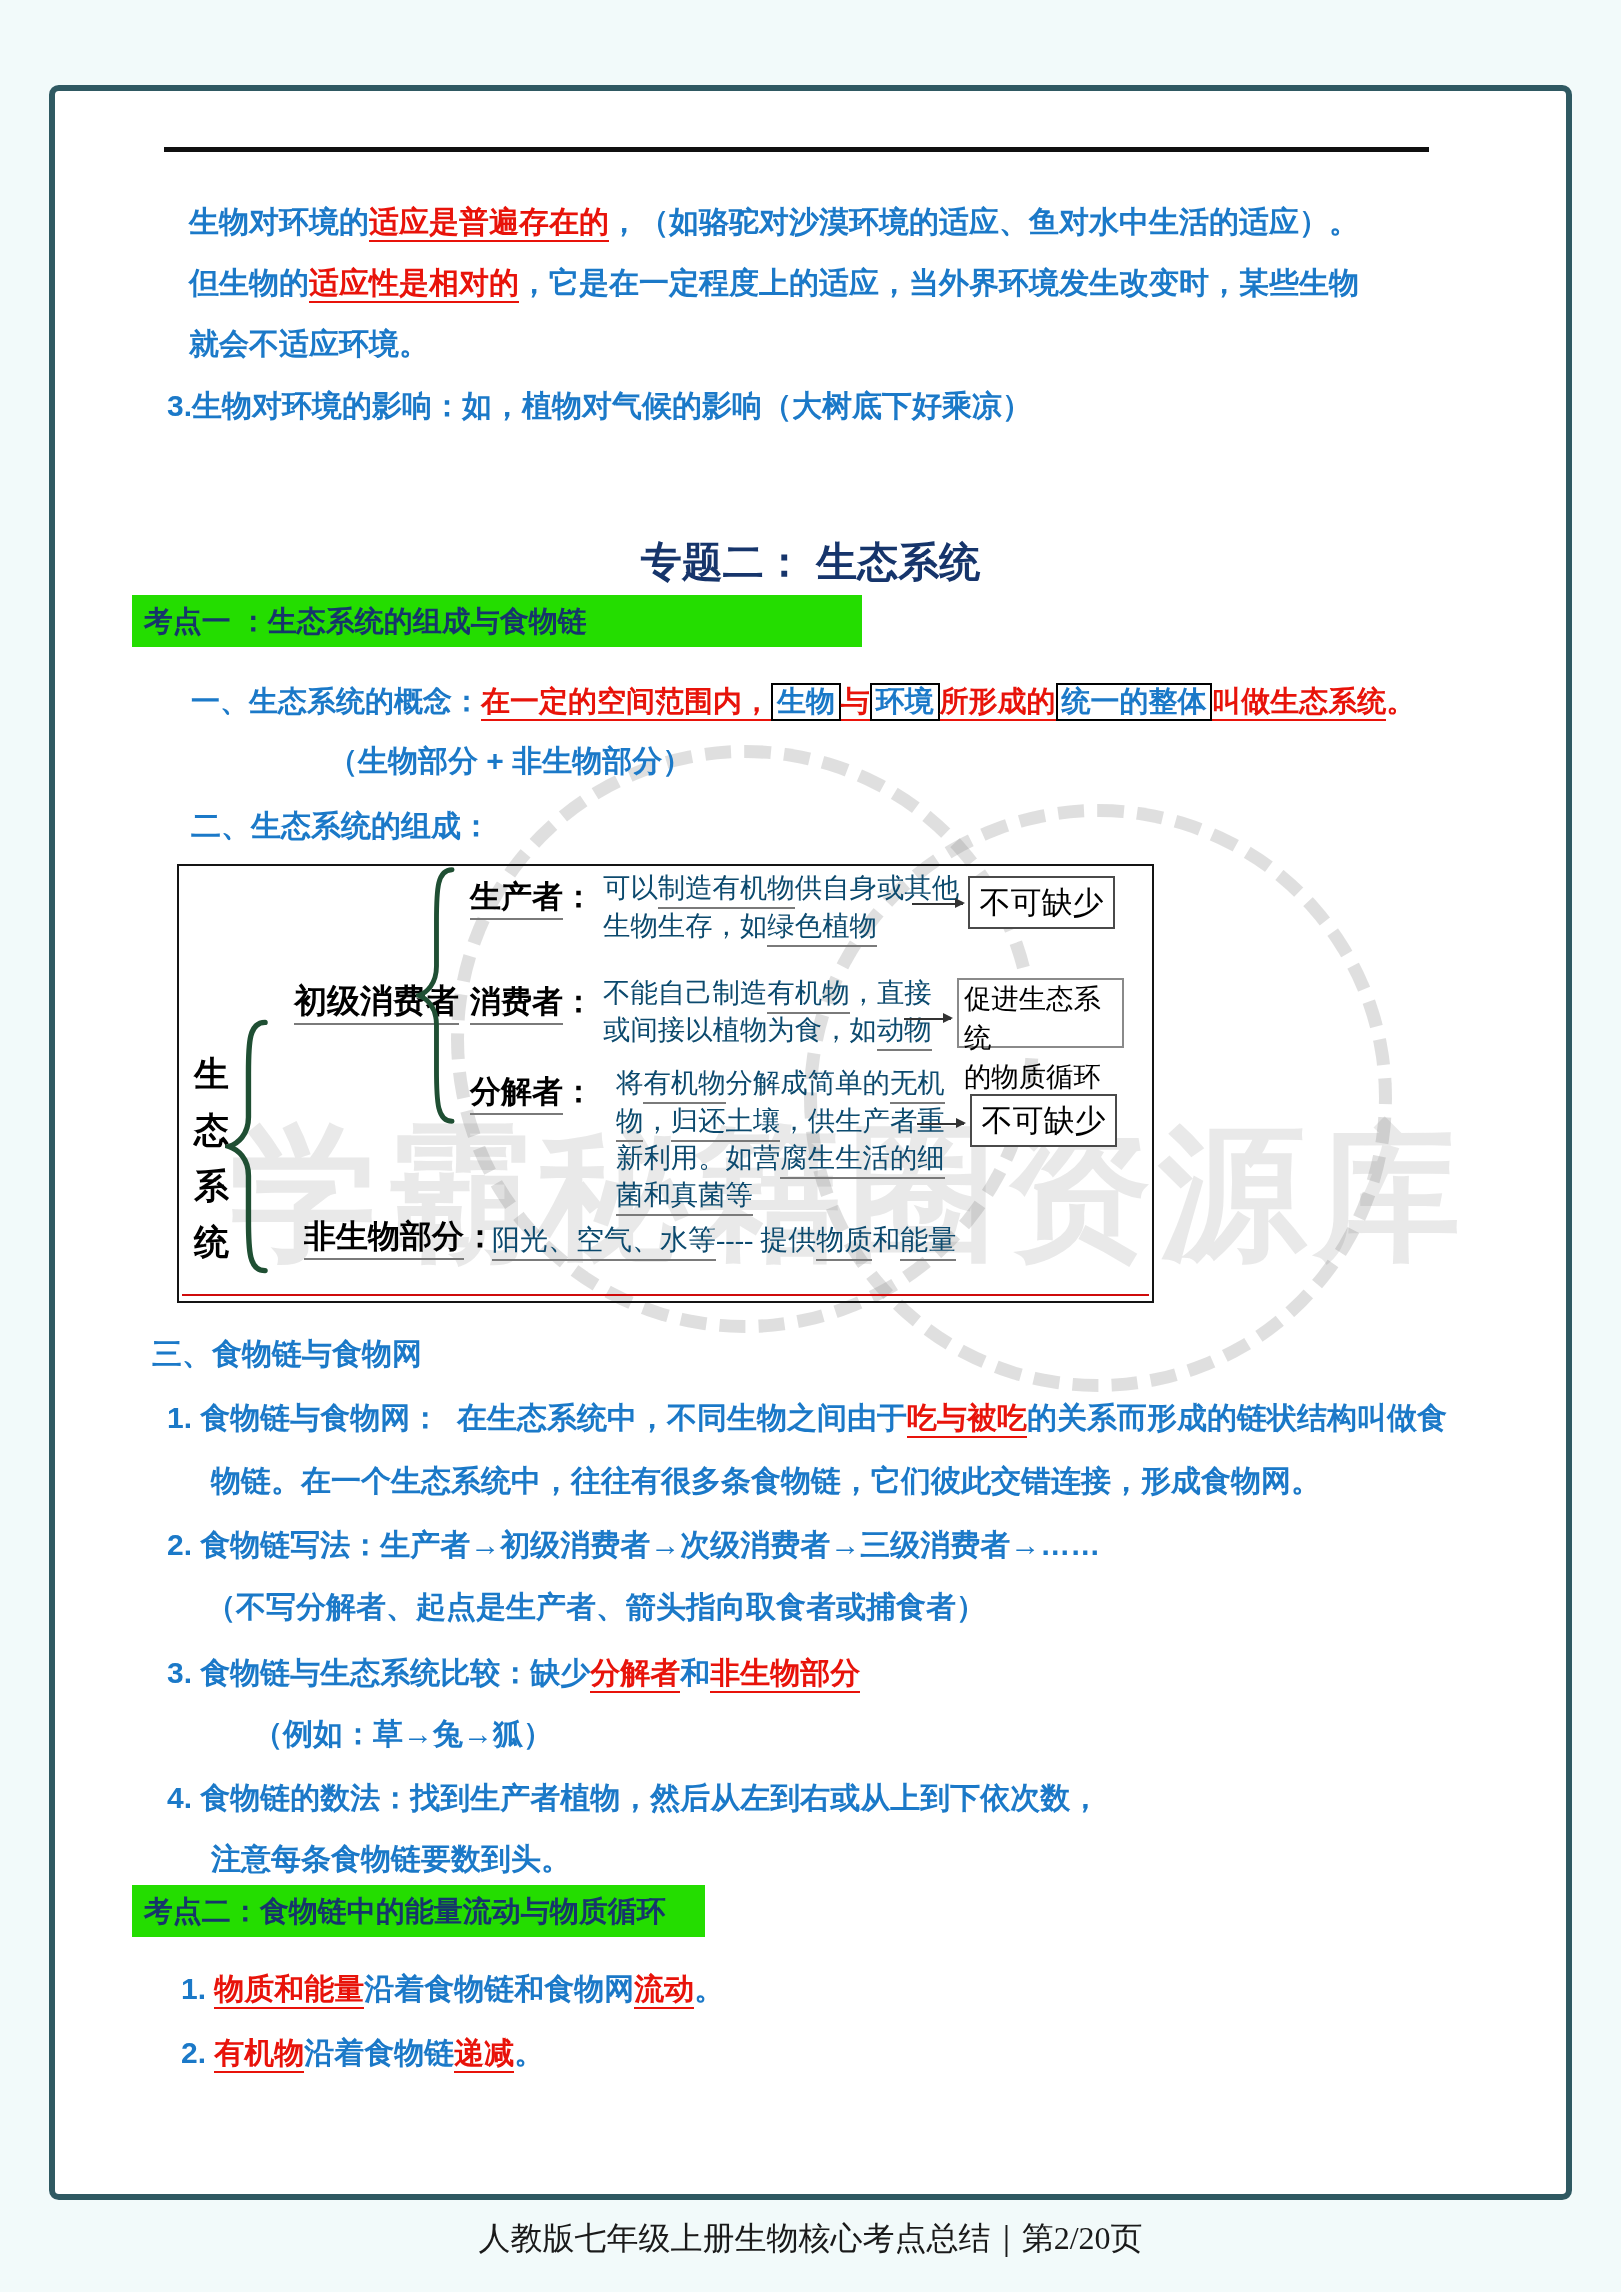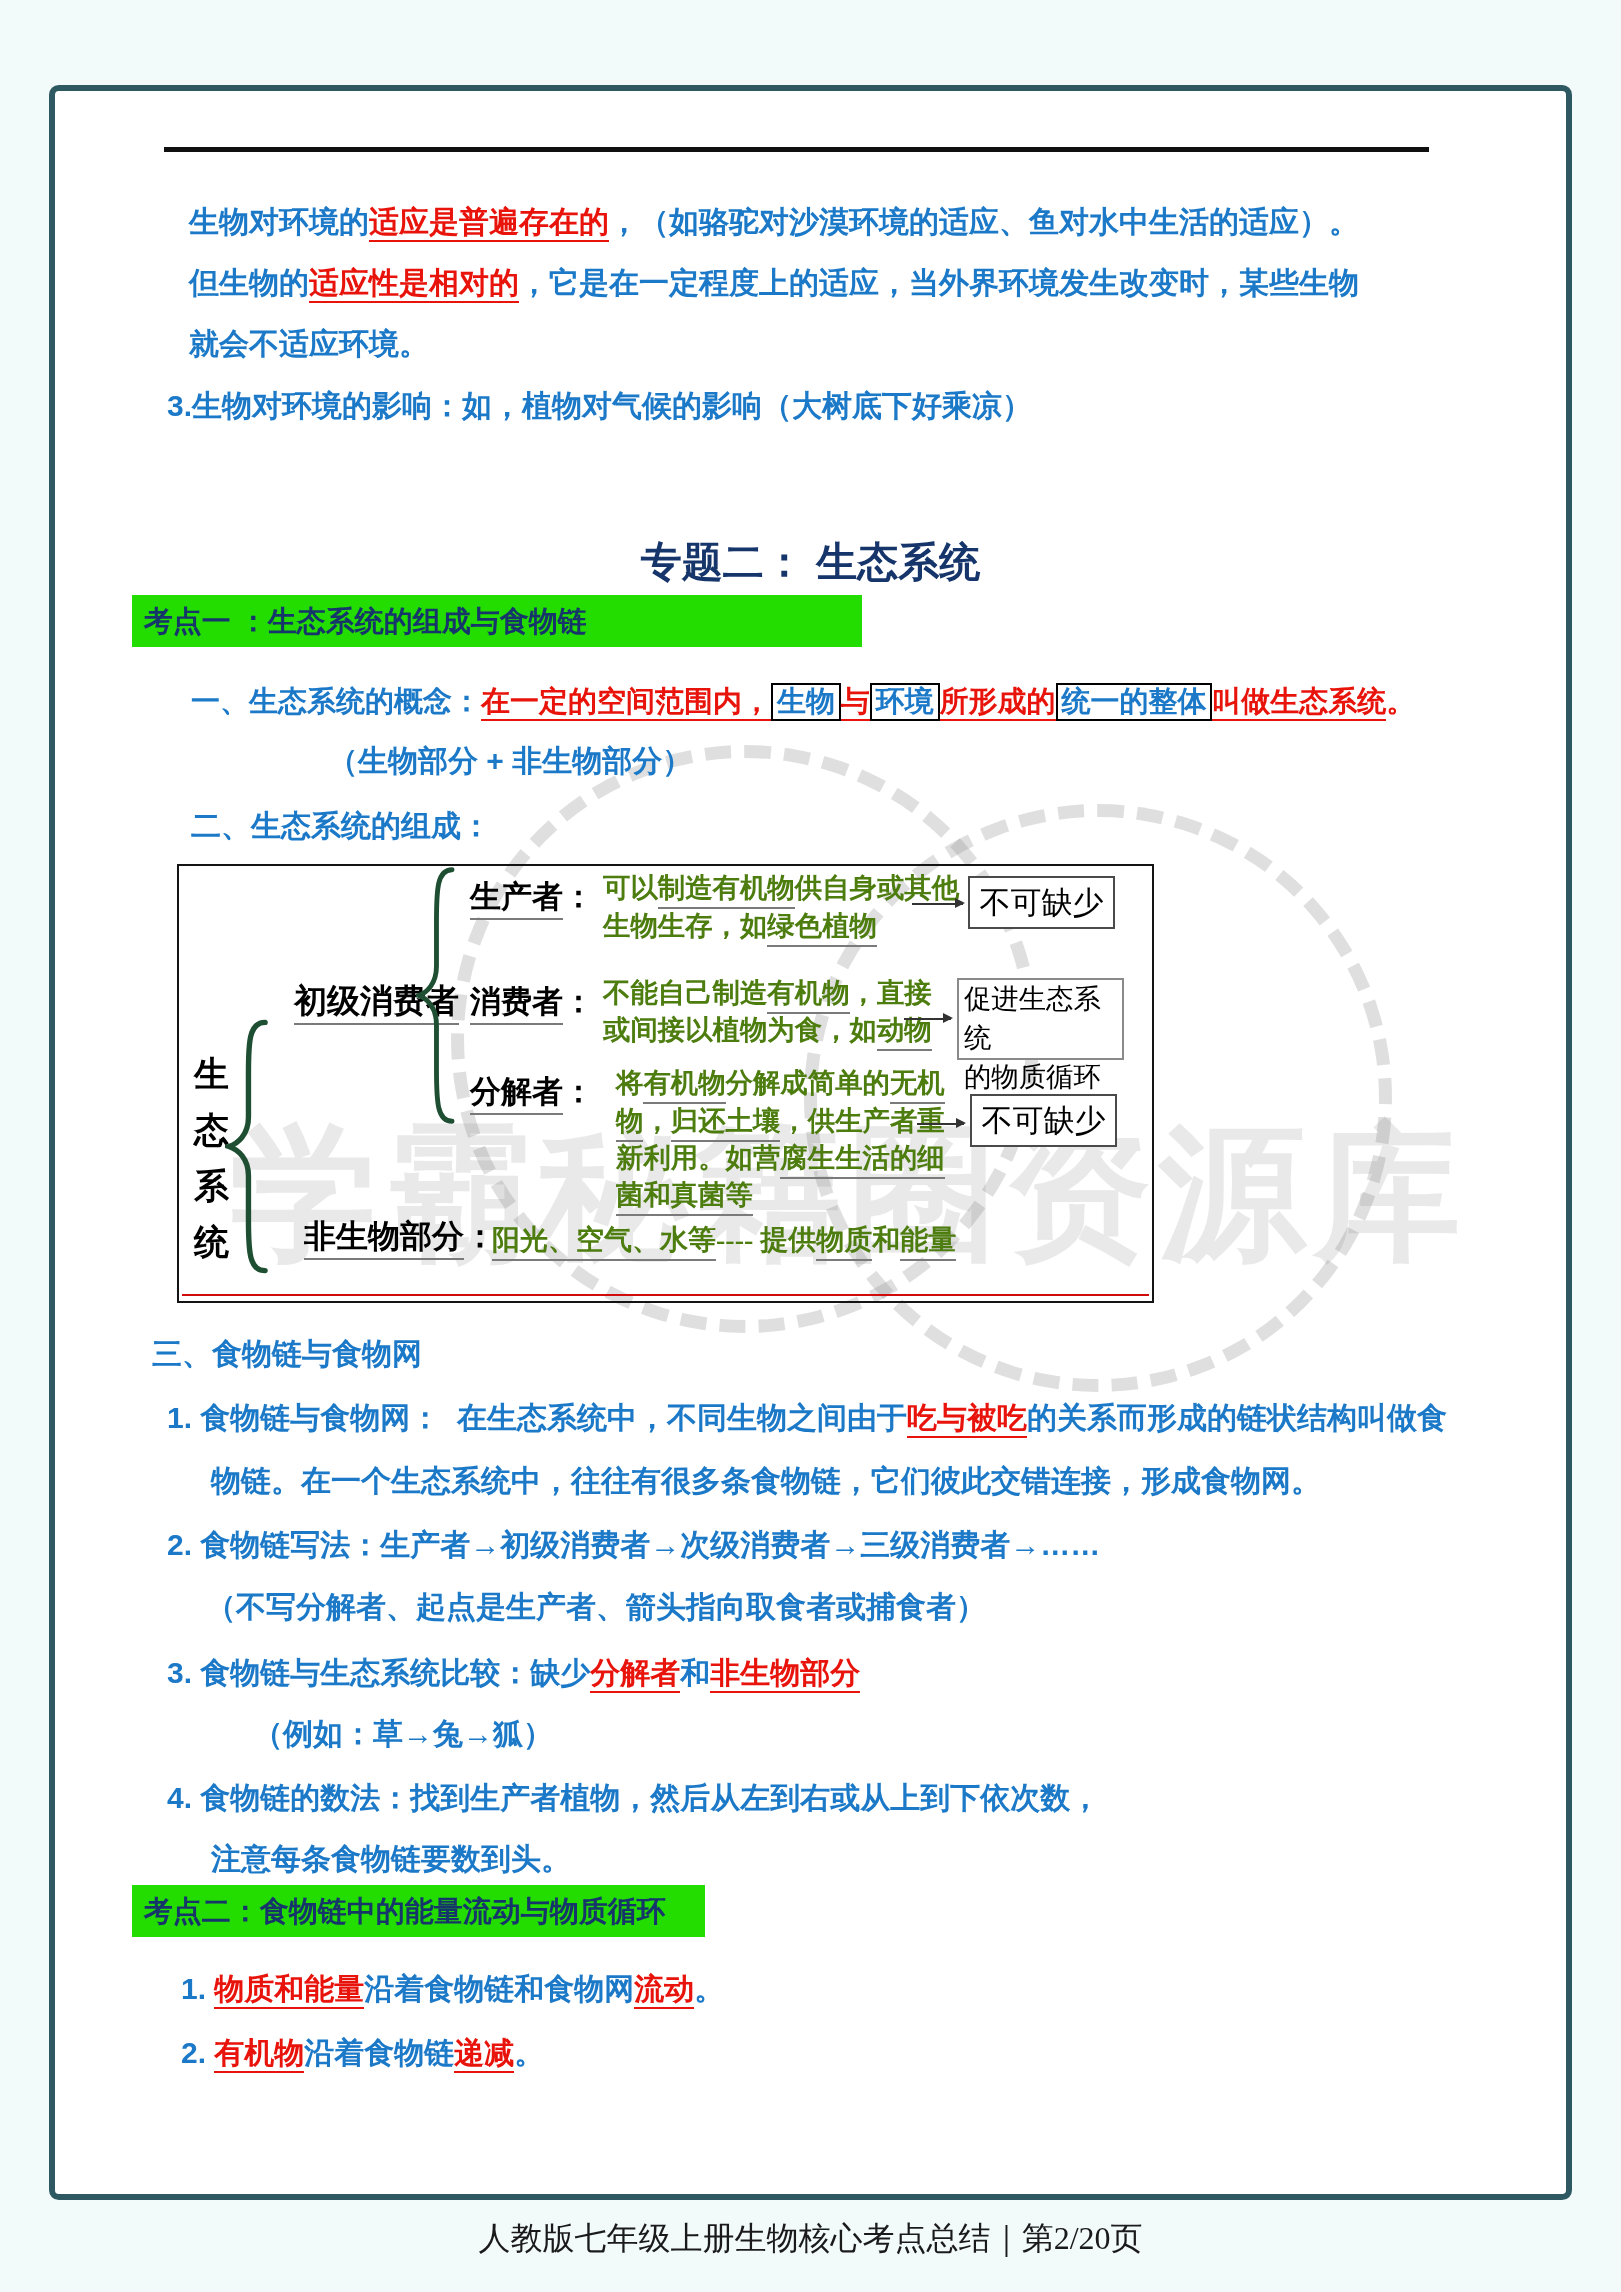--- a/index.html
+++ b/index.html
@@ -29,21 +29,21 @@
     left:49px; width:1523px; text-align:center; font-size:41px; font-weight:bold;
     color:var(--navy); white-space:pre;
   }
   .bar{
     background:var(--green); color:var(--navy); font-weight:bold; font-size:29px;
     line-height:52px; height:52px; padding-left:11.8px; box-sizing:border-box; white-space:pre;
   }
   .serif{font-family:"Liberation Serif",serif;}
   .dgbox{box-sizing:border-box; border:2.9px solid #141414; background:transparent;}
   .dlabel{font-weight:bold; font-size:31px; line-height:39px; color:#000; white-space:pre;}
-  .ddesc{font-size:27.4px; line-height:33px; color:#4d7c0f; white-space:pre;font-weight:bold;}
+  .ddesc{font-size:27.4px; line-height:33px; color:#0c4a6e; white-space:pre;}
   .dbox{
     box-sizing:border-box; border:2px solid #4a4a4a; color:#000; text-align:center;
     font-size:31px; background:#fff;
   }
   .v-col span{display:block; height:56px; line-height:56px;}
   .arrow{height:2px; background:#333;}
   .arrow::after{
     content:""; position:absolute; right:-2px; top:-4.9px;
     border-left:10.8px solid #333; border-top:5.9px solid transparent; border-bottom:5.9px solid transparent;
   }
@@ -100,21 +100,21 @@
 <div class="abs z2 serif dlabel" style="left:470px; top:877px;"><span class="sg-u">生产者</span><span>：</span></div>
 <div class="abs z2 serif ddesc" style="left:603px; top:872px;"><span>可以</span><span class="sg-u">制造有机物</span><span>供自身或其他</span></div>
 <div class="abs z2 serif ddesc" style="left:603px; top:910px;"><span>生物生存，如</span><span class="sg-u">绿色植物</span></div>
 <div class="abs z2 arrow" style="left:912px; top:903px; width:51px;"></div>
 <div class="abs z2 serif dbox" style="left:968px; top:876px; width:147px; height:53px; line-height:49px;">不可缺少</div>
 
 <div class="abs z2 serif dlabel" style="left:470px; top:982px;"><span class="sg-u">消费者</span><span>：</span></div>
 <div class="abs z2 serif ddesc" style="left:603px; top:977px;"><span>不能自己制造</span><span class="sg-u">有机物</span><span>，直接</span></div>
 <div class="abs z2 serif ddesc" style="left:603px; top:1014px;"><span>或间接以植物为食，如</span><span class="sg-u">动物</span></div>
 <div class="abs z2 arrow" style="left:904px; top:1018px; width:47px;"></div>
-<div class="abs z2 serif dbox" style="left:957px; top:978px; width:167px; height:82px; border-color:#8a8a8a; font-size:27.4px; line-height:39px; text-align:left; padding-left:4.9px;">
+<div class="abs z2 serif dbox" style="left:957px; top:978px; width:167px; height:70px; border-color:#8a8a8a; font-size:27.4px; line-height:39px; text-align:left; padding-left:4.9px;">
   <div>促进生态系统</div>
   <div>的物质循环</div>
 </div>
 
 <div class="abs z2 serif dlabel" style="left:470px; top:1072px;"><span class="sg-u">分解者</span><span>：</span></div>
 <div class="abs z2 serif ddesc" style="left:616px; top:1067px;"><span>将</span><span class="sg-u">有机物</span><span>分解成简单的</span><span class="sg-u">无机</span></div>
 <div class="abs z2 serif ddesc" style="left:616px; top:1105px;"><span class="sg-u">物</span><span>，</span><span class="sg-u">归还土壤</span><span>，供生产者重</span></div>
 <div class="abs z2 serif ddesc" style="left:616px; top:1142px;"><span>新利用。如营</span><span class="sg-u">腐生生活的细</span></div>
 <div class="abs z2 serif ddesc" style="left:616px; top:1179px;"><span class="sg-u">菌和真菌等</span></div>
 <div class="abs z2 arrow" style="left:917px; top:1123px; width:47px;"></div>

